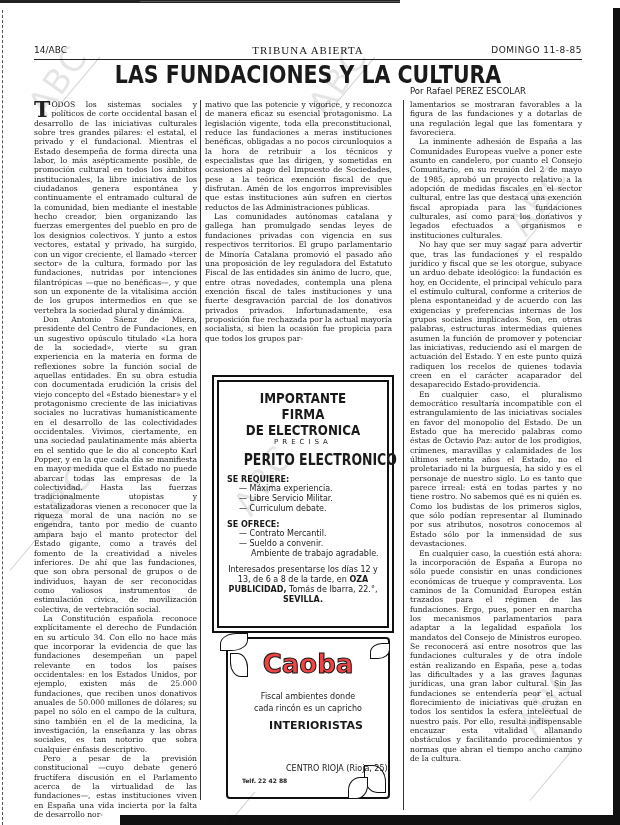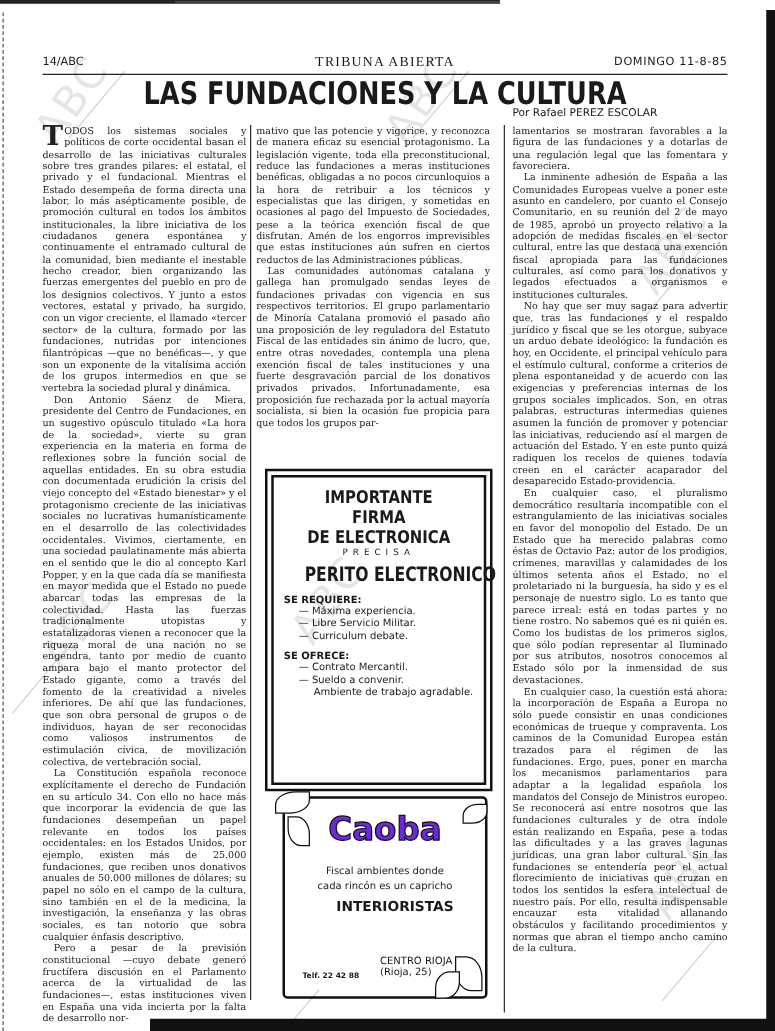--- a/index.html
+++ b/index.html
@@ -38,24 +38,24 @@
   .ad1 .precisa { font-family: "DejaVu Sans", sans-serif; font-size: 7px; letter-spacing: 4px; text-align: center; margin-top: 0; }
   .ad1 .t2 { font-family: "DejaVu Sans", sans-serif; font-weight: bold; font-size: 16px; text-align: center; margin-top: 4px; transform: scaleX(0.78); white-space: nowrap; }
   .ad1 .lbl { font-family: "DejaVu Sans", sans-serif; font-weight: bold; font-size: 8px; margin-top: 6px; }
   .ad1 .li { font-family: "DejaVu Sans", sans-serif; font-size: 8px; line-height: 10px; padding-left: 12px; }
   .ad1 .li.cont { padding-left: 24px; }
   .ad1 .foot { font-family: "DejaVu Sans", sans-serif; font-size: 8px; line-height: 10px; text-align: center; margin-top: 6px; }
   .ad1 .foot b { font-weight: bold; }
 
   .ad2 { position: absolute; left: 226px; top: 637px; width: 164px; height: 162px; border: 2px solid #111; border-radius: 4px; }
   .ad2 .brand { position: absolute; left: 0; top: 10px; width: 160px; text-align: center; font-family: "DejaVu Sans", sans-serif; font-weight: bold; font-size: 26px; }
-  .ad2 .brand span { -webkit-text-stroke: 1px #111; color: #6d28d9; }
+  .ad2 .brand span { -webkit-text-stroke: 1px #111; color: #ef4444; }
   .ad2 .tag { position: absolute; left: 0; top: 52px; width: 160px; text-align: center; font-family: "DejaVu Sans", sans-serif; font-size: 8px; line-height: 12px; }
   .ad2 .big { position: absolute; left: 0; top: 80px; width: 176px; text-align: center; font-family: "DejaVu Sans", sans-serif; font-size: 11px; font-weight: bold; line-height: 14px; }
-  .ad2 .addr { position: absolute; left: 32px; top: 125px; font-family: "DejaVu Sans", sans-serif; font-size: 8px; padding-left: 44px; }
+  .ad2 .addr { position: absolute; left: 14px; top: 125px; font-family: "DejaVu Sans", sans-serif; font-size: 8px; padding-left: 44px; }
   .ad2 .tel { position: absolute; left: 14px; top: 138px; font-family: "DejaVu Sans", sans-serif; font-size: 6px; font-weight: bold; }
   .leaf { position: absolute; border: 1.5px solid #111; border-radius: 60% 0 60% 0; background: #fff; }
 
   .wm { position: absolute; font-family: "DejaVu Sans", sans-serif; font-size: 34px; color: rgba(0,0,0,0.10); transform: rotate(-55deg); pointer-events: none; letter-spacing: 2px; }
   .wmline { position: absolute; height: 1px; background: rgba(0,0,0,0.18); transform-origin: left center; transform: rotate(-50deg); }
 </style>
 </head>
 <body>
 
 <div class="top-bar"></div>
@@ -95,20 +95,26 @@
     <div class="precisa">PRECISA</div>
     <div class="t2">PERITO ELECTRONICO</div>
     <div class="lbl">SE REQUIERE:</div>
     <div class="li">— Máxima experiencia.</div>
     <div class="li">— Libre Servicio Militar.</div>
     <div class="li">— Curriculum debate.</div>
     <div class="lbl">SE OFRECE:</div>
     <div class="li">— Contrato Mercantil.</div>
     <div class="li">— Sueldo a convenir.</div>
     <div class="li cont">Ambiente de trabajo agradable.</div>
+    <div class="foot">
+      <span>Interesados presentarse los días 12 y 13, de 6 a 8 de la tarde, en</span>
+      <b>OZA PUBLICIDAD,</b>
+      <span>Tomás de Ibarra, 22.°,</span>
+      <b>SEVILLA.</b>
+    </div>
   </div>
 </div>
 
 <div class="ad2">
   <div class="leaf" style="left:-8px; top:-6px; width:28px; height:18px;"></div>
   <div class="leaf" style="left:2px; top:14px; width:18px; height:24px; border-radius:0 60% 0 60%;"></div>
   <div class="leaf" style="left:142px; top:4px; width:20px; height:16px;"></div>
   <div class="leaf" style="left:136px; top:126px; width:22px; height:28px; border-radius:0 60% 0 60%;"></div>
   <div class="leaf" style="left:120px; top:138px; width:20px; height:22px;"></div>
   <div class="brand"><span>Caoba</span></div>

